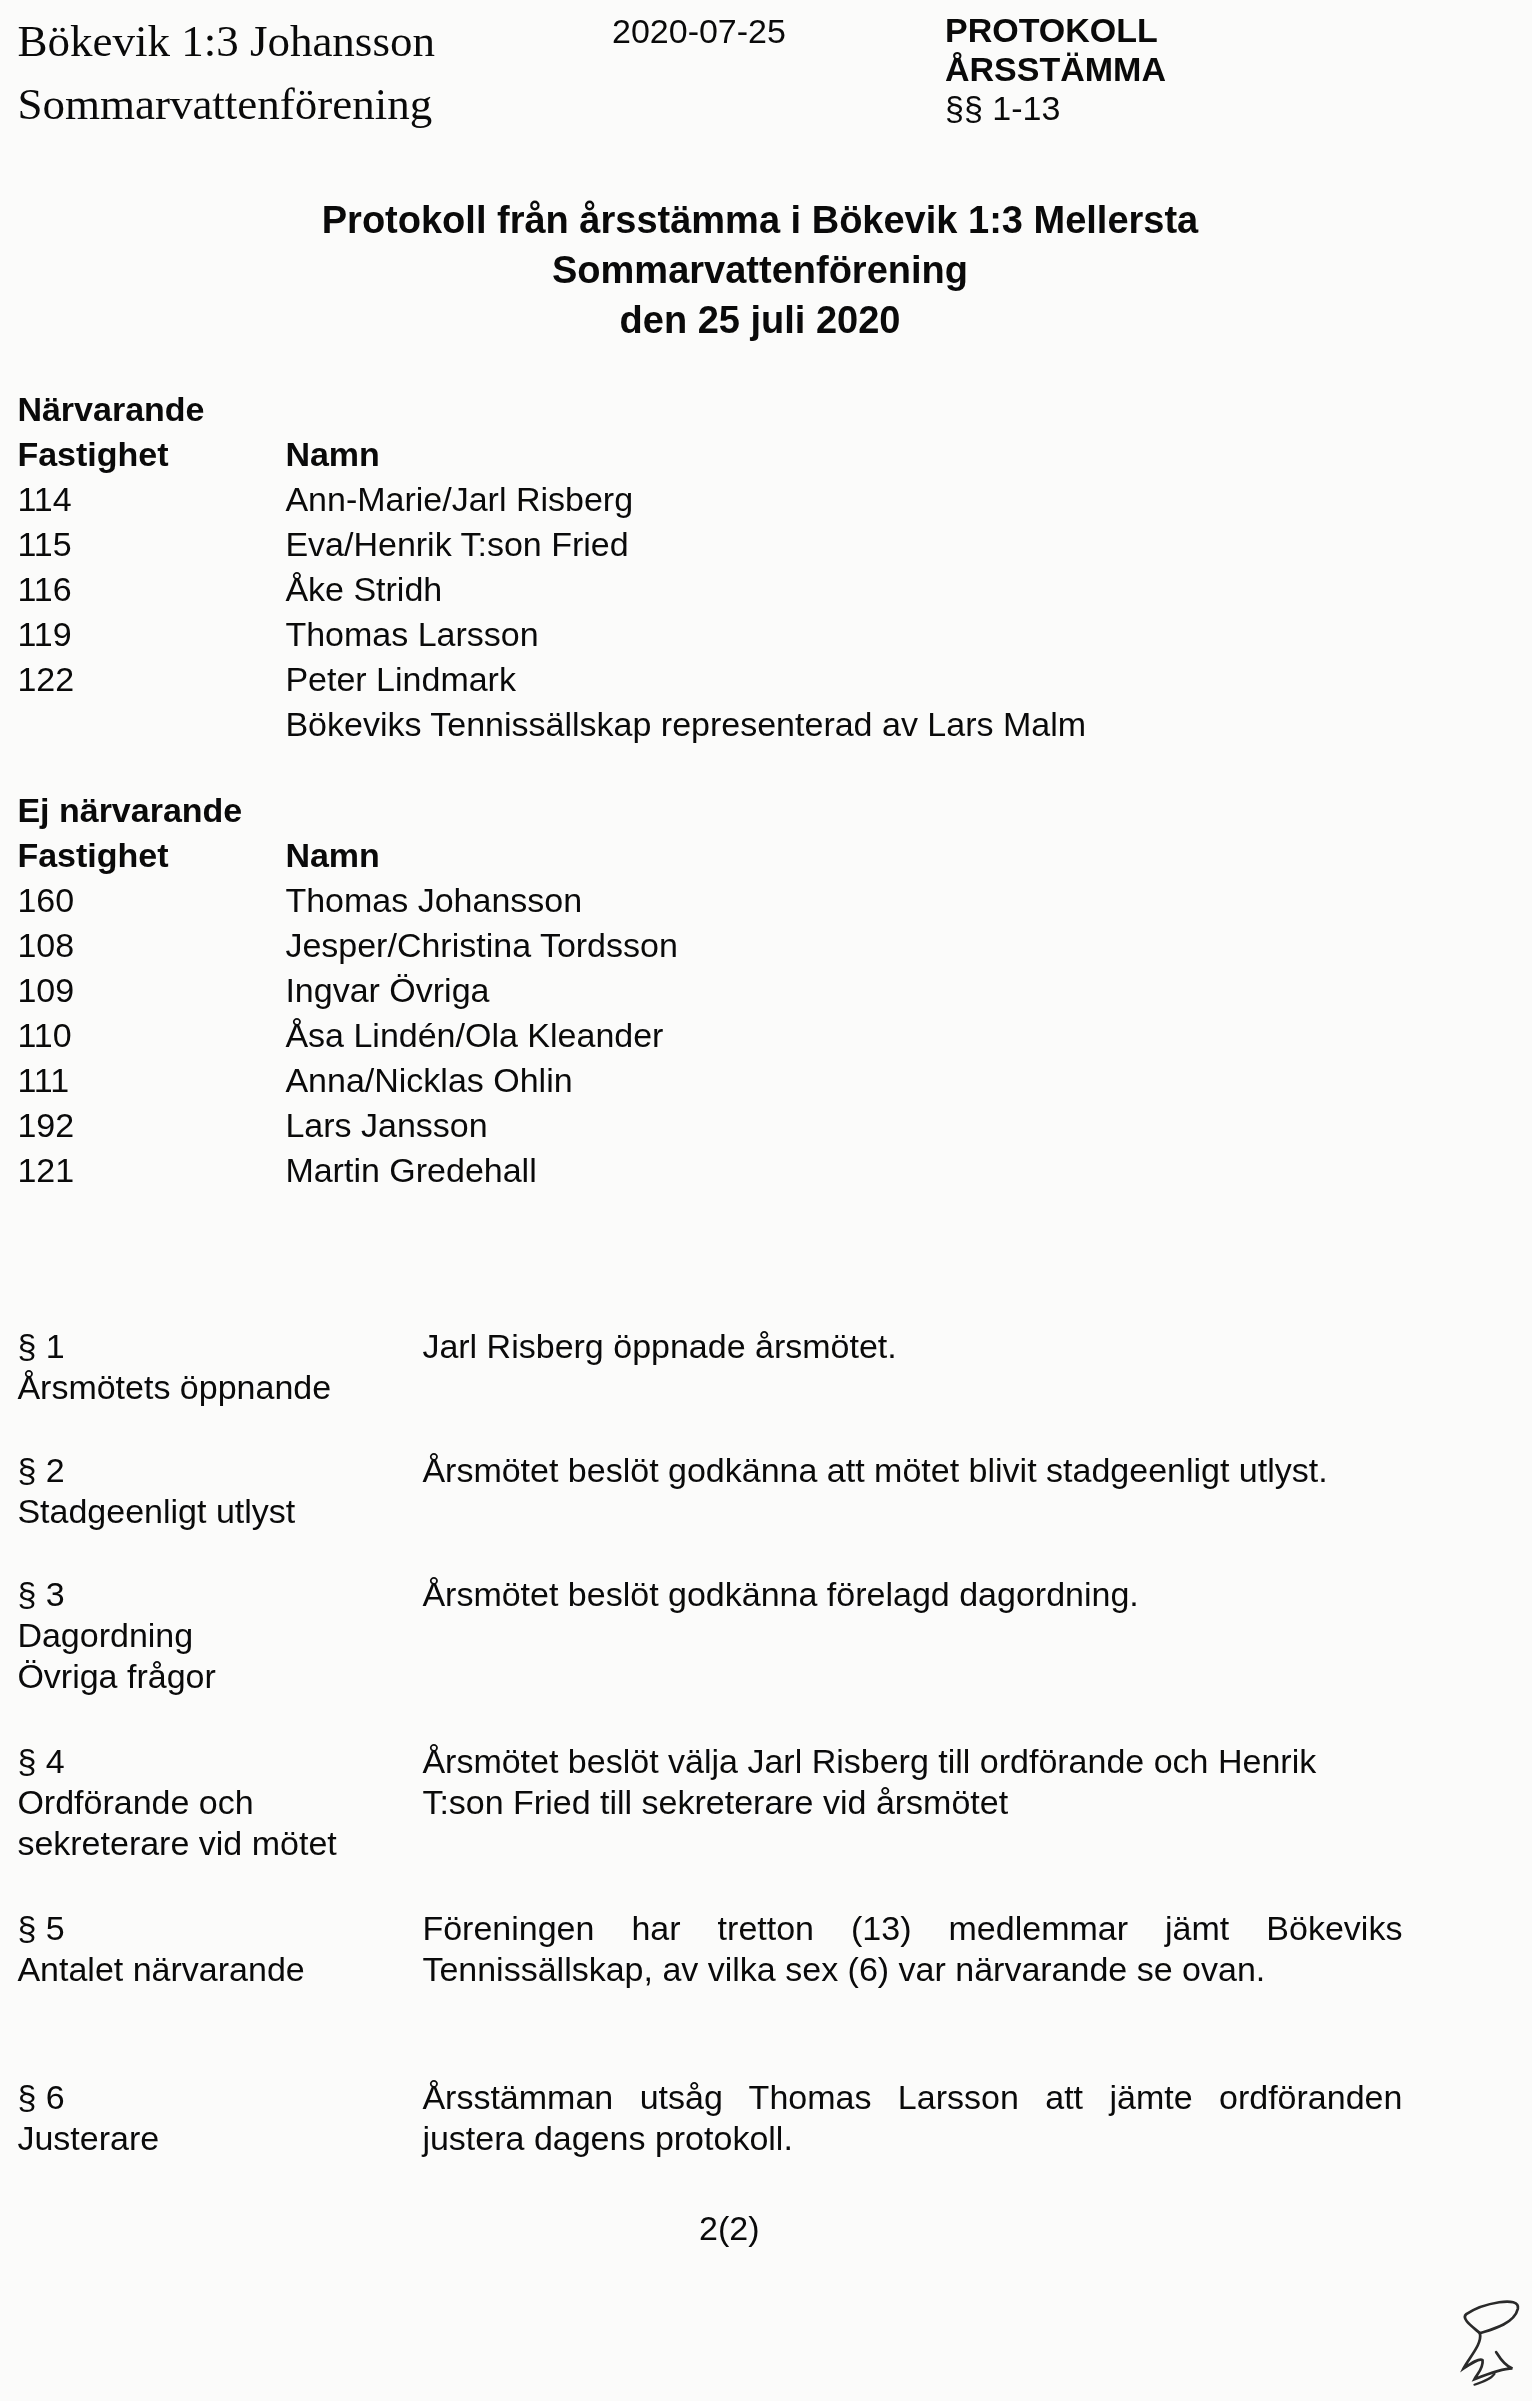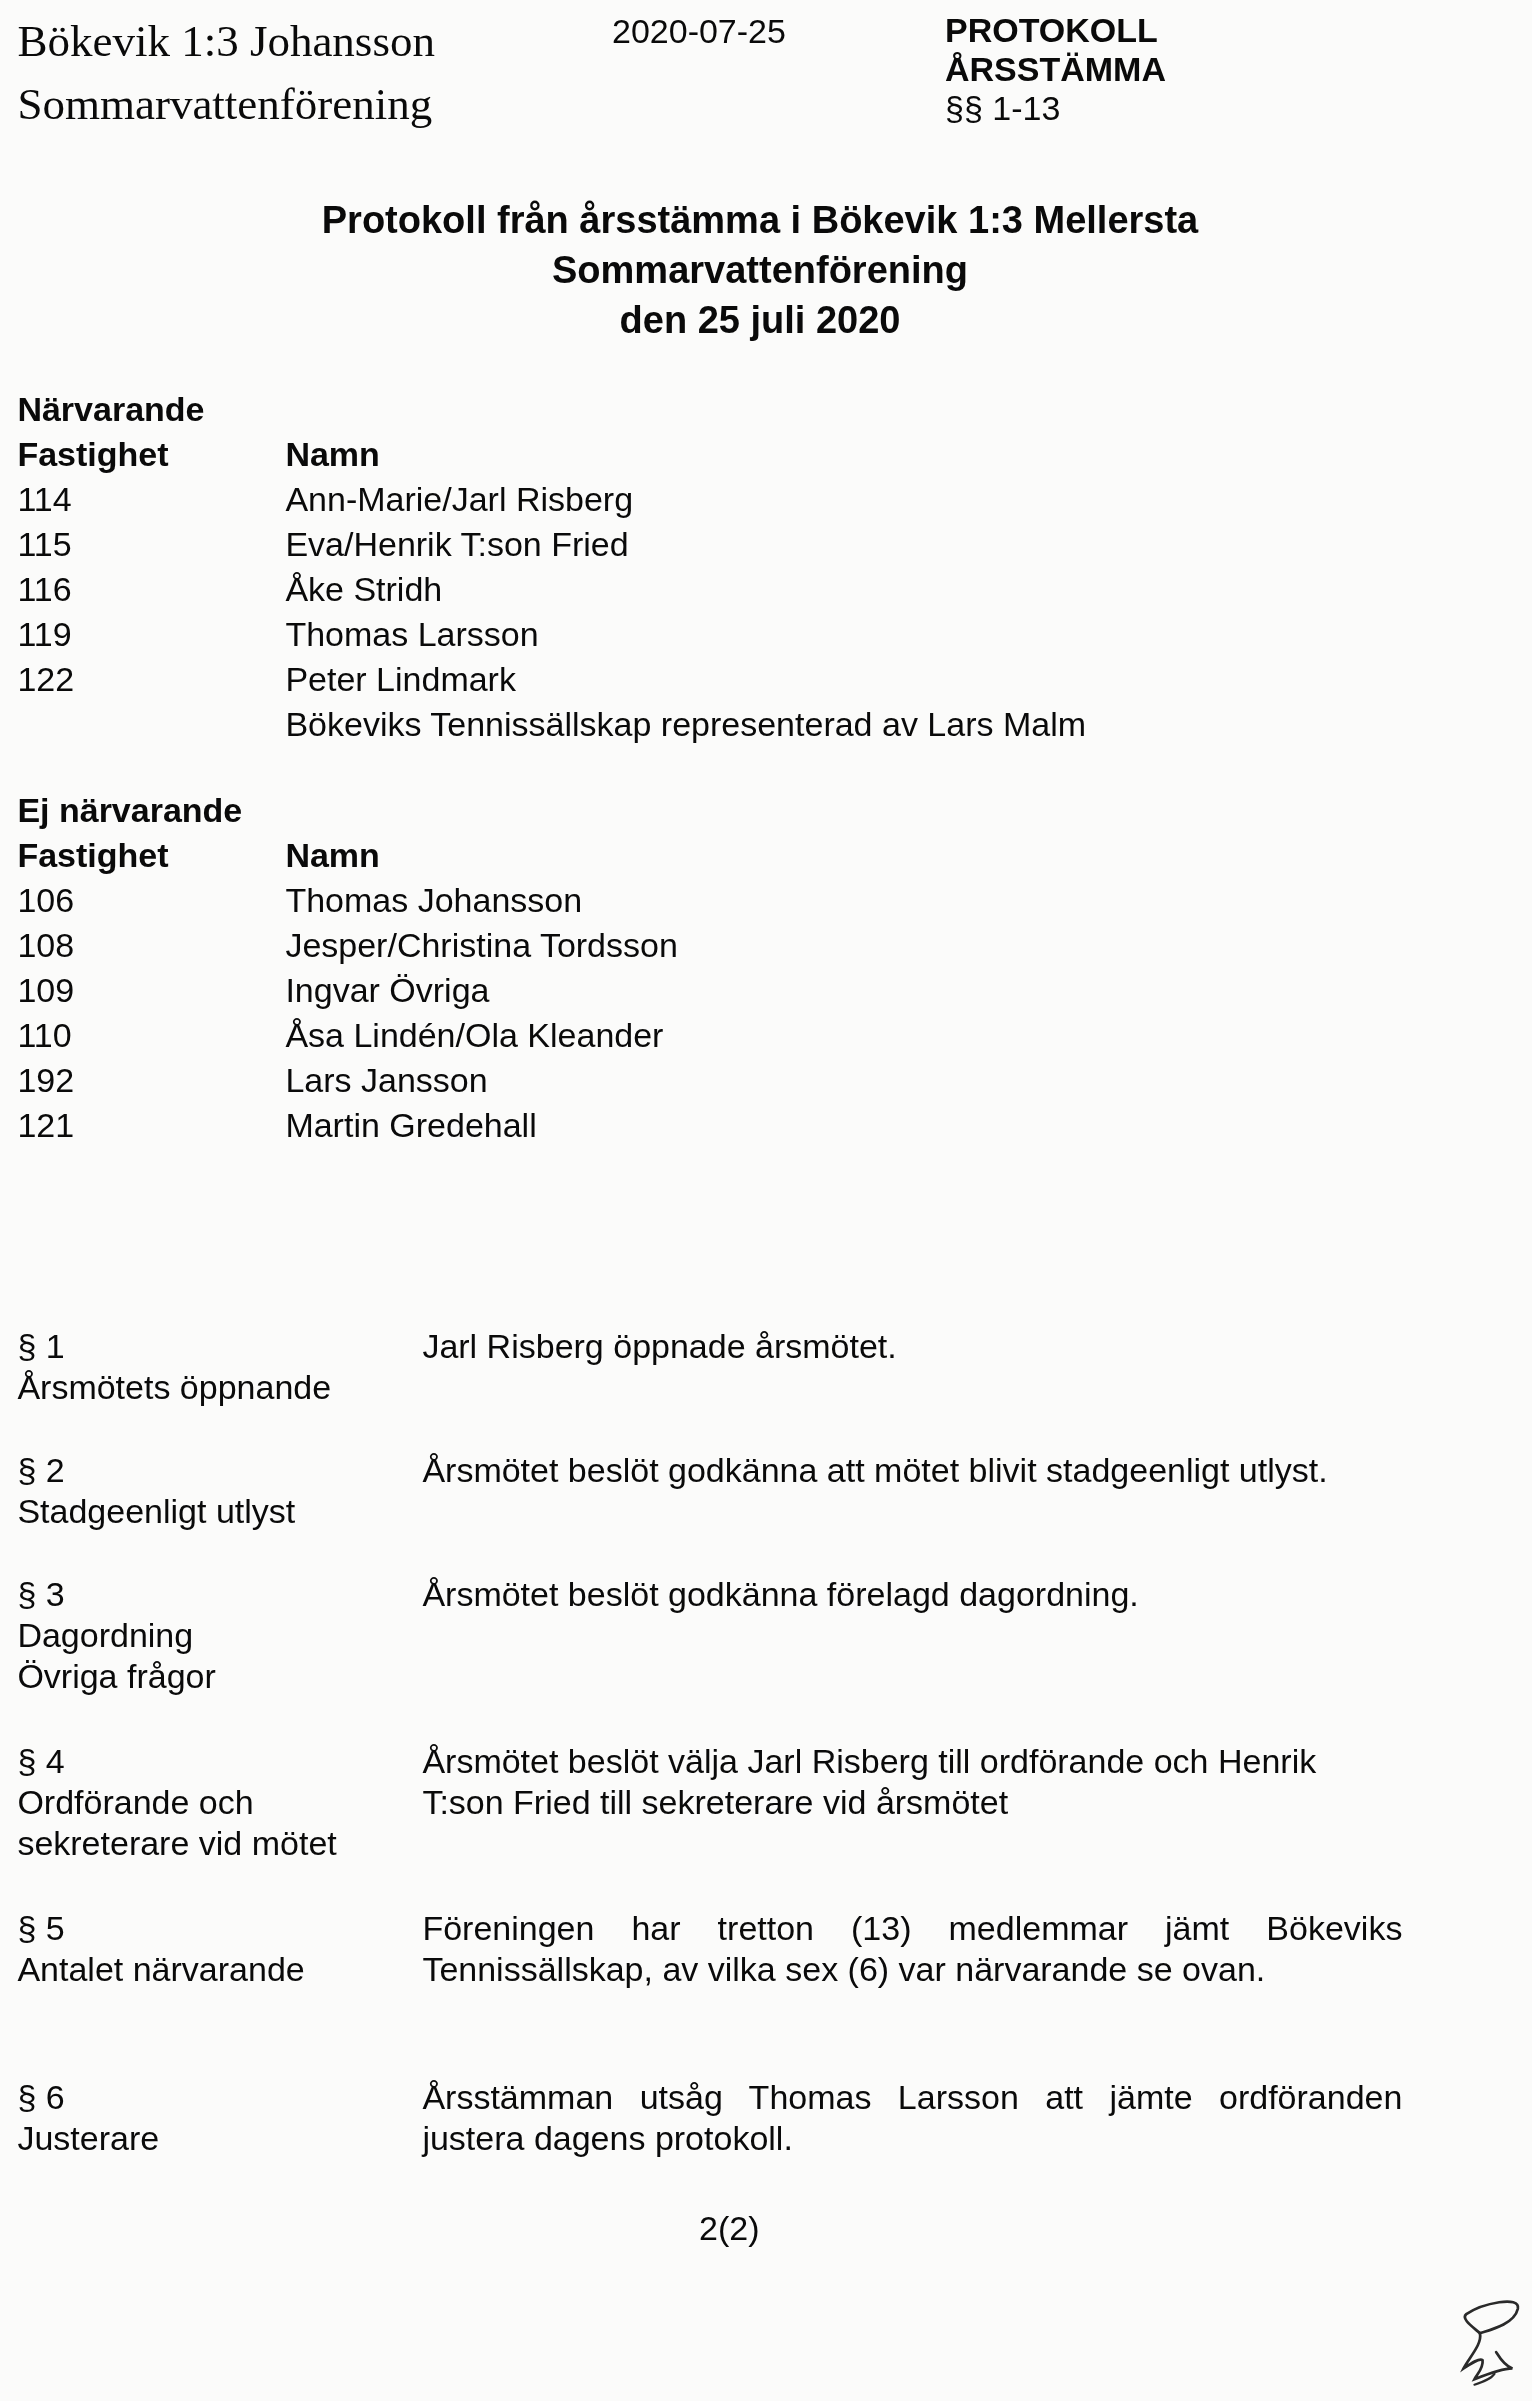--- a/index.html
+++ b/index.html
@@ -96,34 +96,38 @@
 </div>
 
 <div class="abs list absent">
   <div class="heading">Ej närvarande</div>
   <div class="row bold">
     <span class="c1">Fastighet</span>
     <span>Namn</span>
   </div>
   <div id="absent-rows">
       <div class="row">
-        <span class="c1">106</span>
+        <span class="c1">160</span>
         <span>Thomas Johansson</span>
       </div>
       <div class="row">
         <span class="c1">108</span>
         <span>Jesper/Christina Tordsson</span>
       </div>
       <div class="row">
         <span class="c1">109</span>
         <span>Ingvar Övriga</span>
       </div>
       <div class="row">
         <span class="c1">110</span>
         <span>Åsa Lindén/Ola Kleander</span>
+      </div>
+      <div class="row">
+        <span class="c1">111</span>
+        <span>Anna/Nicklas Ohlin</span>
       </div>
       <div class="row">
         <span class="c1">192</span>
         <span>Lars Jansson</span>
       </div>
       <div class="row">
         <span class="c1">121</span>
         <span>Martin Gredehall</span>
       </div>
     </div>

